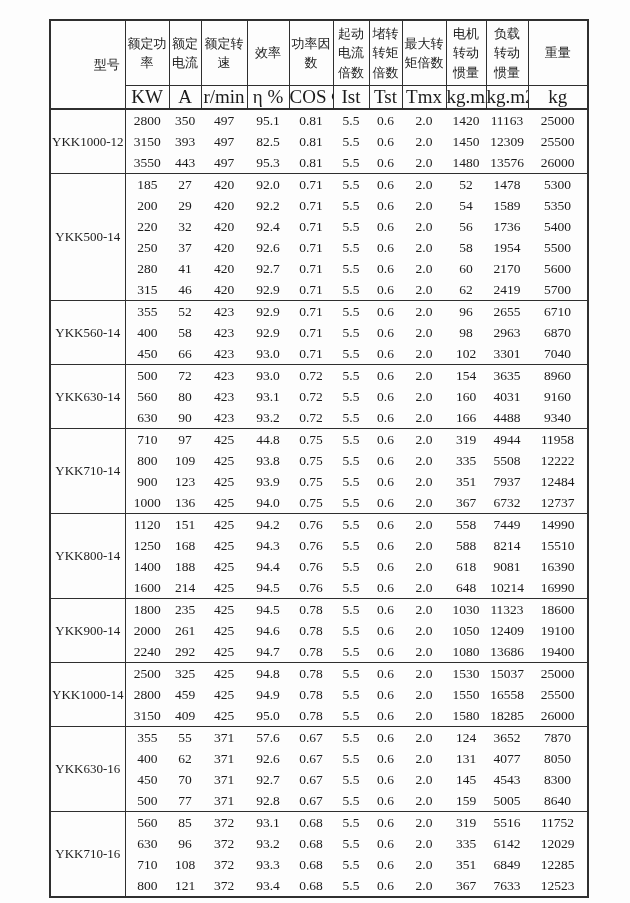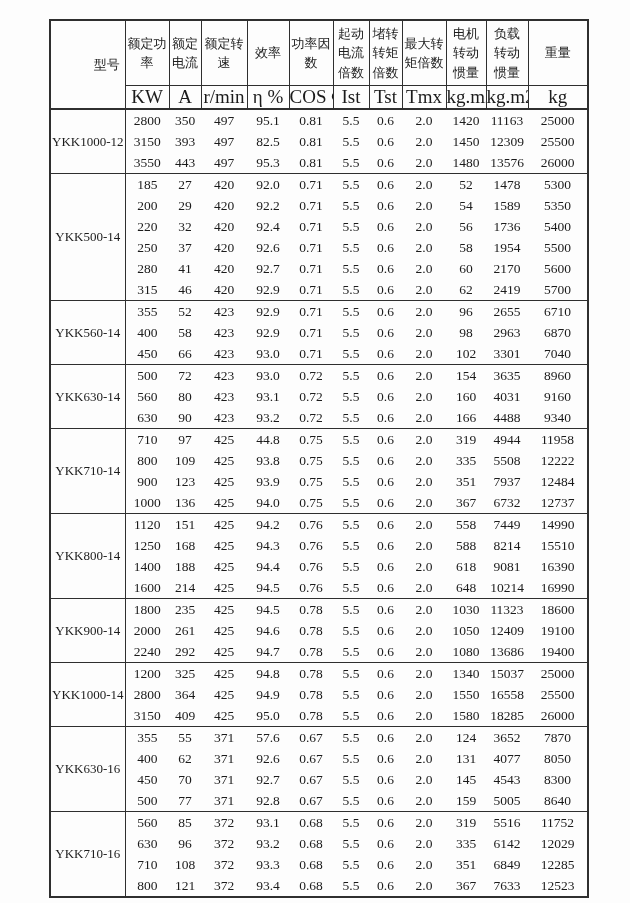--- a/index.html
+++ b/index.html
@@ -459,35 +459,35 @@
           <td class="data-cell">0.78</td>
           <td class="data-cell">5.5</td>
           <td class="data-cell">0.6</td>
           <td class="data-cell">2.0</td>
           <td class="data-cell">1080</td>
           <td class="data-cell">13686</td>
           <td class="data-cell">19400</td>
         </tr>
         <tr>
           <td class="model-cell group-start" rowspan="3">YKK1000-14</td>
-          <td class="data-cell group-start">1200</td>
+          <td class="data-cell group-start">2500</td>
           <td class="data-cell group-start">325</td>
           <td class="data-cell group-start">425</td>
           <td class="data-cell group-start">94.8</td>
           <td class="data-cell group-start">0.78</td>
           <td class="data-cell group-start">5.5</td>
           <td class="data-cell group-start">0.6</td>
           <td class="data-cell group-start">2.0</td>
-          <td class="data-cell group-start">1340</td>
+          <td class="data-cell group-start">1530</td>
           <td class="data-cell group-start">15037</td>
           <td class="data-cell group-start">25000</td>
         </tr>
         <tr>
           <td class="data-cell">2800</td>
-          <td class="data-cell">364</td>
+          <td class="data-cell">459</td>
           <td class="data-cell">425</td>
           <td class="data-cell">94.9</td>
           <td class="data-cell">0.78</td>
           <td class="data-cell">5.5</td>
           <td class="data-cell">0.6</td>
           <td class="data-cell">2.0</td>
           <td class="data-cell">1550</td>
           <td class="data-cell">16558</td>
           <td class="data-cell">25500</td>
         </tr>

